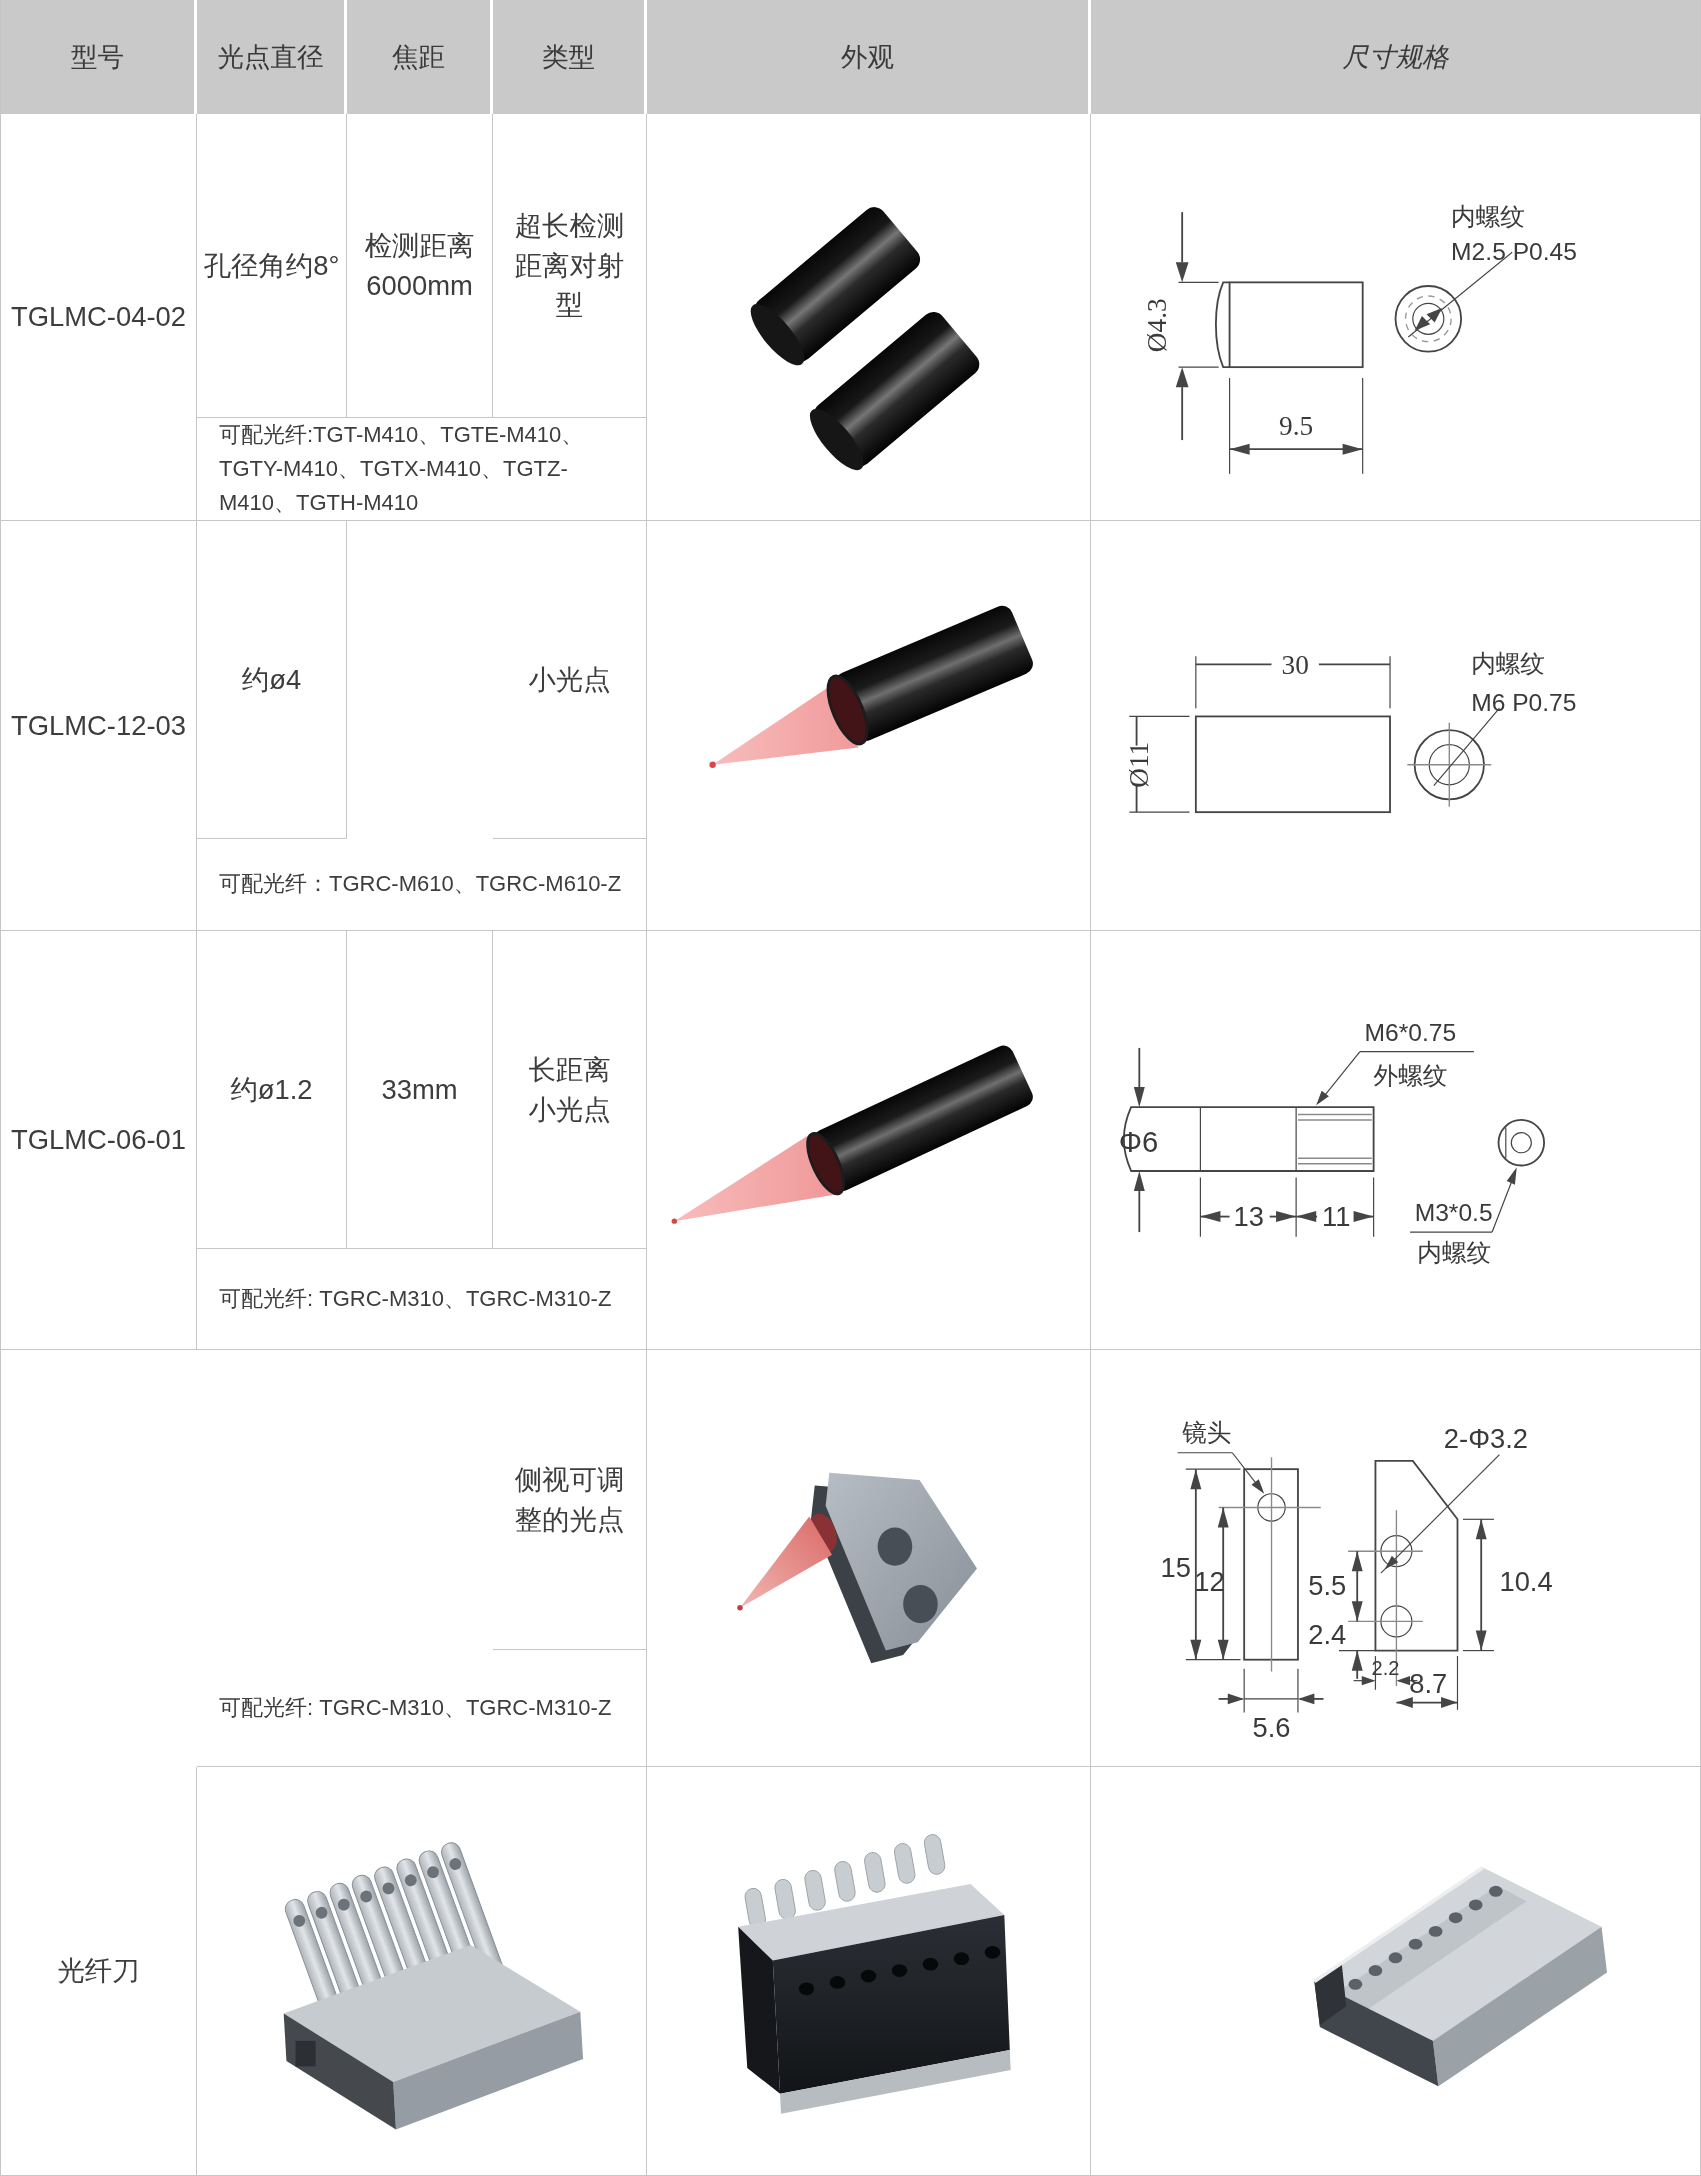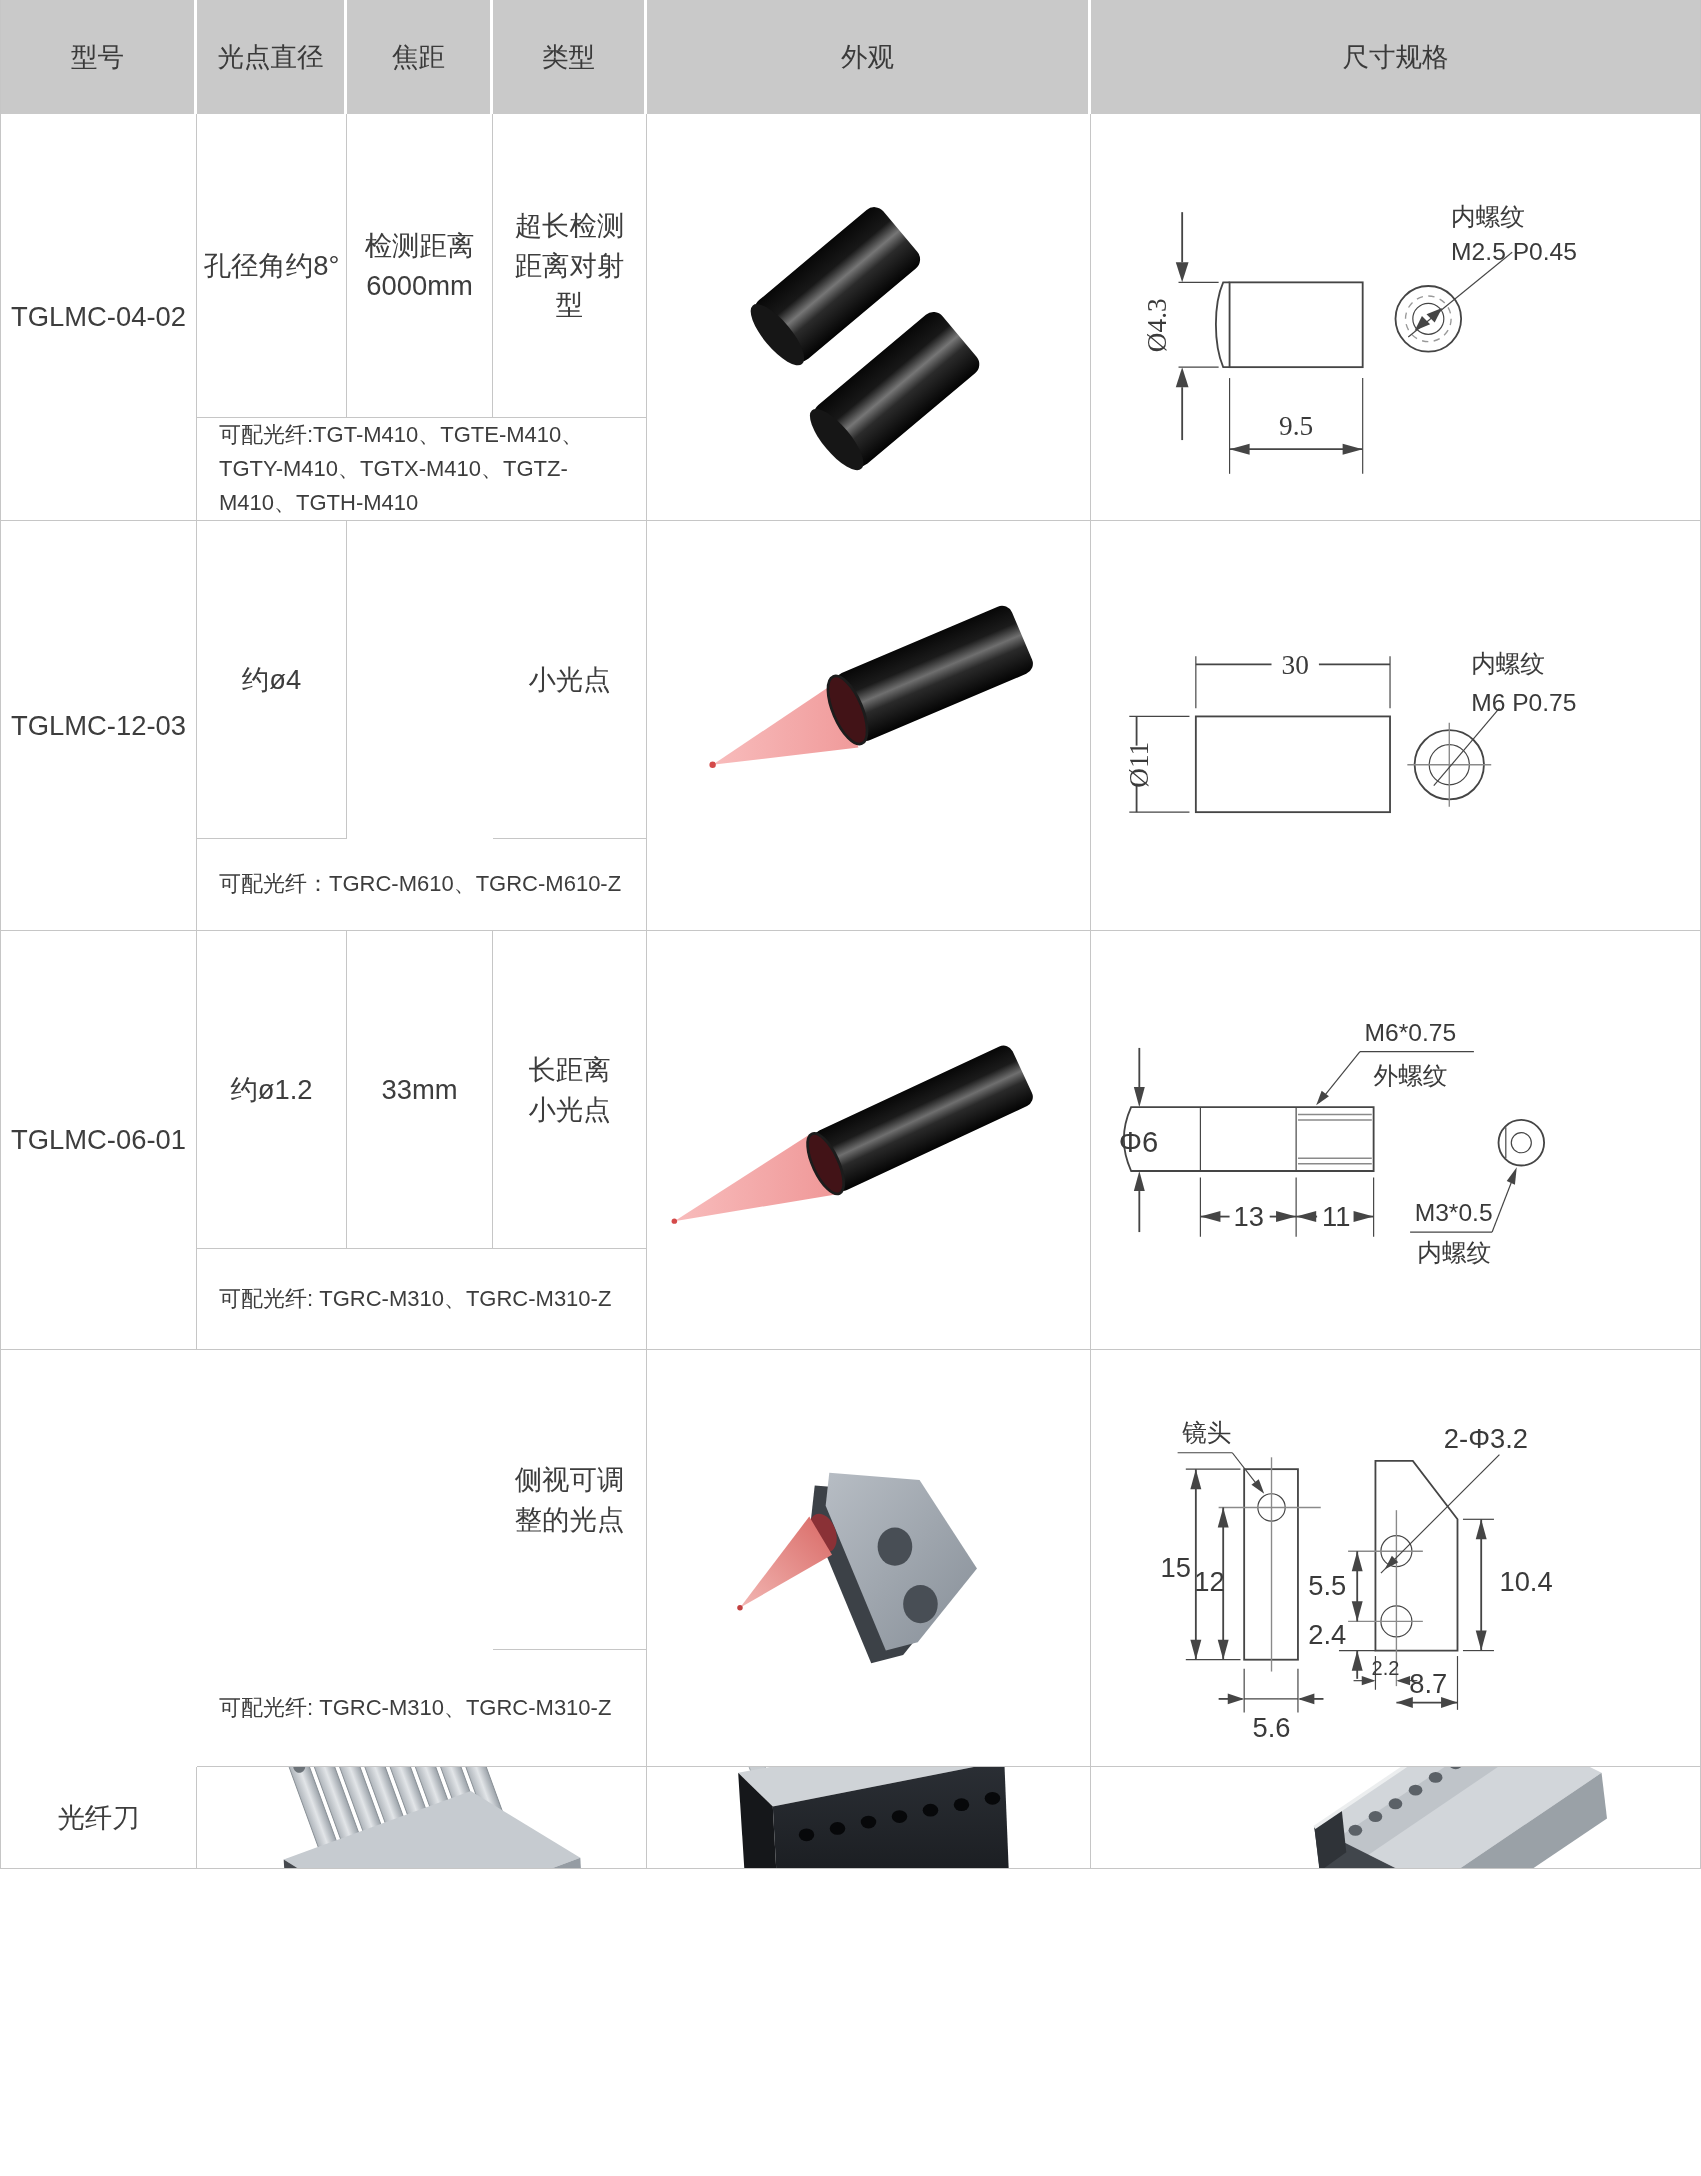--- a/index.html
+++ b/index.html
@@ -1,35 +1,35 @@
 <!DOCTYPE html>
 <html style="font-size:14.6px"><head>
 <meta charset="utf-8">
 <style>
   html,body{margin:0;padding:0;background:#ffffff;}
   .page{
-    width:1701px;height:1869px;
+    width:1701px;height:2176px;
     font-family:"Liberation Sans", sans-serif;
     color:#3d3d3d;
     box-sizing:border-box;
     border-left:1.8px solid #c6c6c6;
     border-right:1.8px solid #c6c6c6;
     border-bottom:1.8px solid #c6c6c6;
     display:grid;
     grid-template-columns:196px 150px 146px 154px 444px 1fr;
     grid-template-rows:114px 304px 103px 318px 92px 318px 101px 300px 117px 1fr;
     background:#ffffff;
   }
   .hcell{
     background:#c9c9c9;
     display:flex;align-items:center;justify-content:center;
     font-size:26.5px;color:#3a3a3a;
     border-right:3.7px solid #ffffff;
   }
-  .hcell.last{border-right:none;}
+  .hcell.last{border-right:none;font-style:italic;}
   .cell{
     background:#ffffff;
     border-right:1.8px solid #c6c6c6;
     border-bottom:1.8px solid #c6c6c6;
     display:flex;align-items:center;justify-content:center;
     font-size:27.4px;line-height:1.45;text-align:center;
     overflow:hidden;
   }
   .cell.colend{border-right:none;}
   .cell.rowend{border-bottom:none;}

